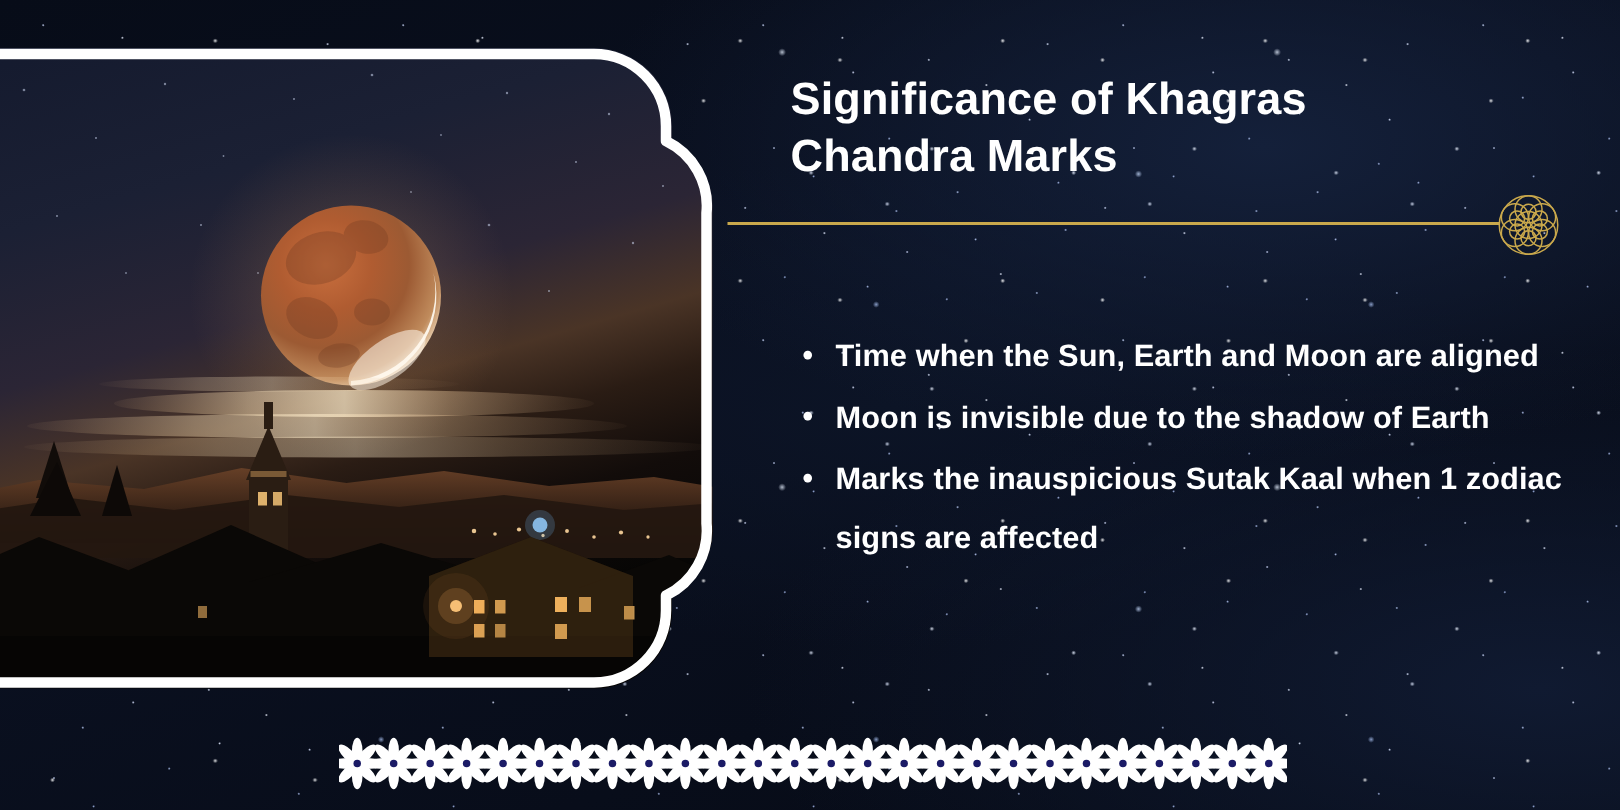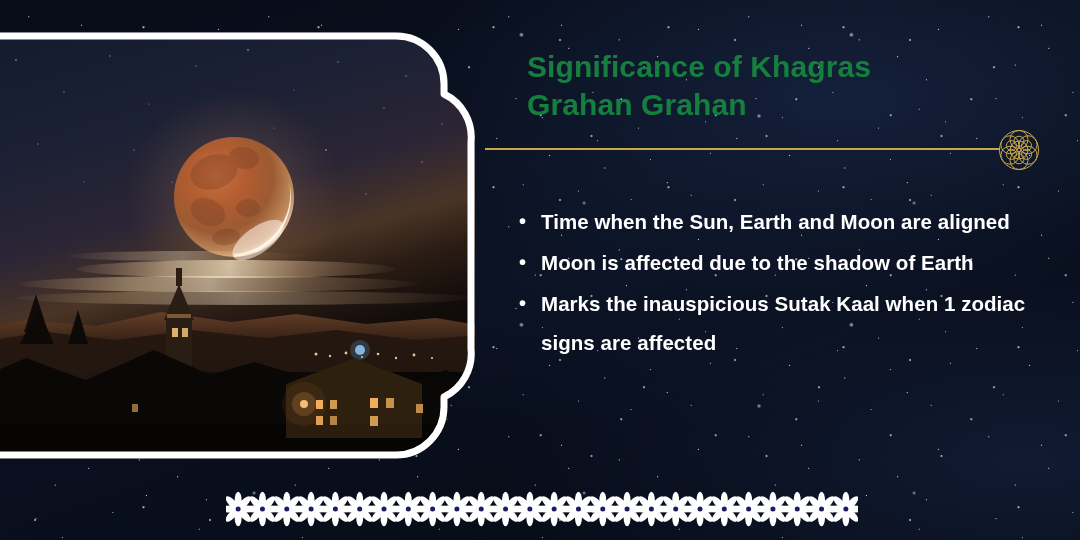--- a/index.html
+++ b/index.html
@@ -82,38 +82,38 @@
   .photo-card{
     position:absolute;
     left:-14px;top:32px;
     width:489px;height:427px;
   }
   .photo-card svg{position:absolute;inset:0;width:100%;height:100%;}
 
   
   .title{
     position:absolute;left:527px;top:48px;width:420px;
-    color:#15803d;
+    color:#ffffff;
     font-size:30px;font-weight:bold;
     line-height:1.28;
     letter-spacing:.1px;
   }
   .divider-wrap{
     position:absolute;left:485px;top:148px;width:545px;height:3px;
   }
   .divider-line{
     position:absolute;left:0;top:0;height:2px;width:515px;
     background:#c9a84c;
   }
   .rosette{
     position:absolute;left:998px;top:129px;width:42px;height:42px;
   }
   .bullets{
     position:absolute;left:517px;top:202px;width:520px;
-    margin:0;padding:0;list-style:none;
+    margin:16px;padding:0;list-style:none;
   }
   .bullets li{
     position:relative;
     color:#ffffff;
     font-size:20.5px;
     font-weight:bold;
     line-height:39px;
     padding-left:24px;
     margin:0 0 2px 0;
     letter-spacing:.05px;
@@ -308,21 +308,21 @@
                L 485,317
                A 48,48 0 0 1 458,365
                L 458,375
                A 48,48 0 0 1 410,423
                L -20,423" fill="none" stroke="#ffffff" stroke-width="7" stroke-linejoin="round" stroke-linecap="round"></path>
     </svg>
   </div>
 
   <div class="title">
     <div>Significance of Khagras</div>
-    <div>Grahan Grahan</div>
+    <div>Chandra Marks</div>
   </div>
 
   <div class="divider-wrap">
     <div class="divider-line"></div>
   </div>
 
   <div class="rosette">
     <svg viewBox="0 0 42 42" aria-hidden="true">
       <g fill="none" stroke="#c9a84c" stroke-width="1">
         <circle cx="21" cy="21" r="19.5"></circle>
@@ -338,21 +338,21 @@
         <circle cx="28.6" cy="25.4" r="5"></circle>
         <circle cx="21" cy="29.8" r="5"></circle>
         <circle cx="13.4" cy="25.4" r="5"></circle>
         <circle cx="13.4" cy="16.6" r="5"></circle>
       </g>
     </svg>
   </div>
 
   <ul class="bullets">
     <li>Time when the Sun, Earth and Moon are aligned</li>
-    <li>Moon is affected due to the shadow of Earth</li>
+    <li>Moon is invisible due to the shadow of Earth</li>
     <li>Marks the inauspicious Sutak Kaal when 1 zodiac signs are affected</li>
   </ul>
 
   <div class="flower-border">
     <svg viewBox="0 0 632 44" preserveAspectRatio="none" aria-hidden="true">
       <defs>
         <g id="flower8">
           <g fill="#ffffff">
             <ellipse cx="0" cy="-8.6" rx="3.5" ry="8.6"></ellipse>
             <ellipse cx="0" cy="-8.6" rx="3.5" ry="8.6" transform="rotate(45)"></ellipse>

